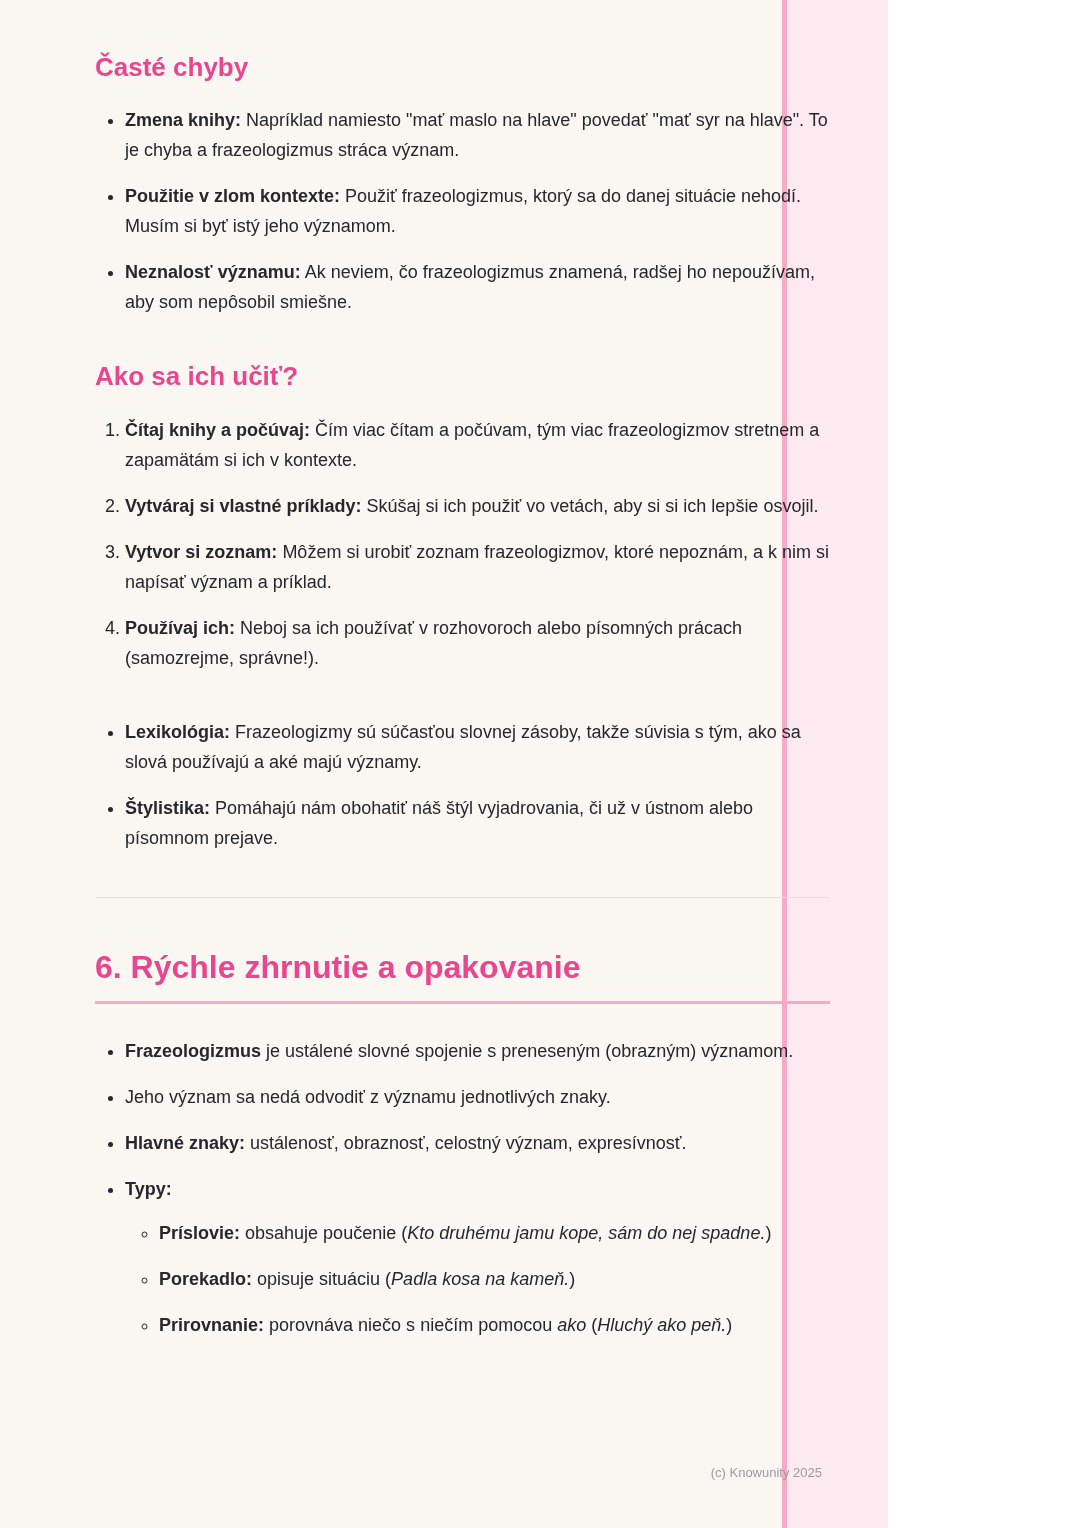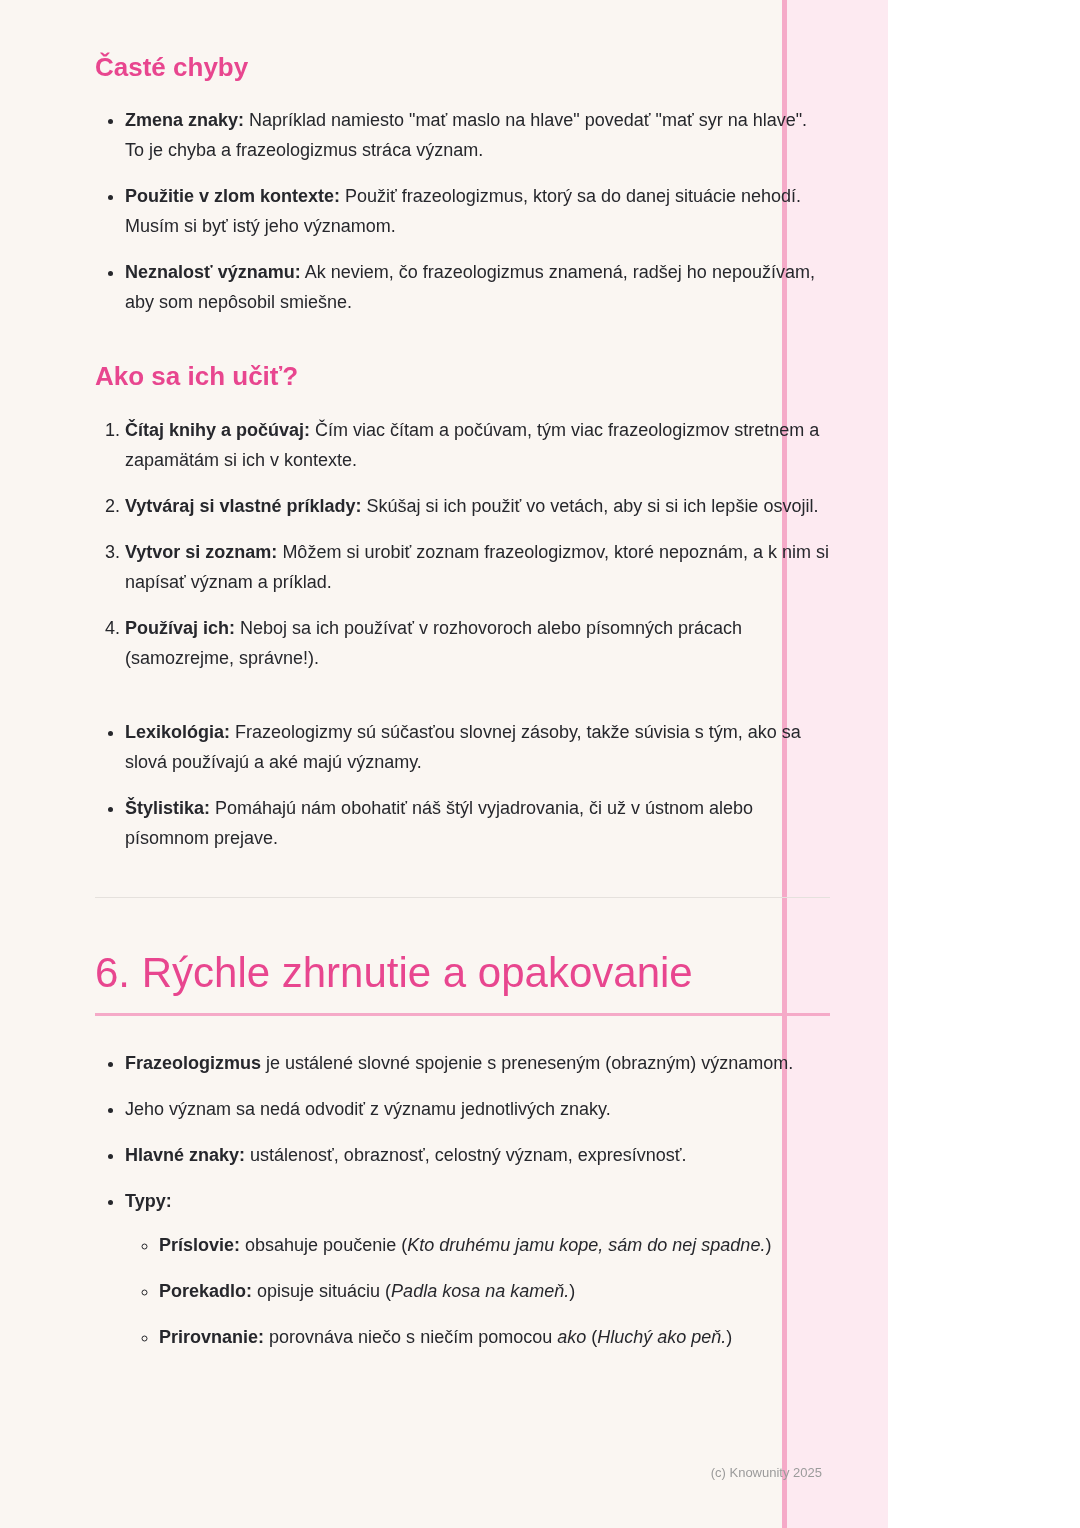--- a/index.html
+++ b/index.html
@@ -34,23 +34,23 @@
     padding: 52px 0 0 95px;
   }
   h3.sec-title {
     font-size: 26px;
     line-height: 1.2;
     font-weight: 700;
     color: var(--heading-pink, #e8468f);
     margin: 0 0 22px 0;
   }
   h2.chapter-title {
-    font-size: 42px;
+    font-size: 32px;
     line-height: 1.2;
-    font-weight: 400;
+    font-weight: 700;
     color: var(--heading-pink, #e8468f);
     padding-bottom: 14px;
     border-bottom: 3px solid var(--accent-line, #f5aac8);
     margin: 0 0 32px 0;
   }
   .list {
     margin: 0 0 44px 0;
     padding-left: 30px;
     font-size: 18px;
     line-height: 1.67;
@@ -91,21 +91,21 @@
 
 <div class="page">
   <div class="side-band"></div>
   <div class="side-line"></div>
 
   <main class="content">
 
     <section>
       <h3 class="sec-title">Časté chyby</h3>
       <ul class="list">
-          <li><span class="b">Zmena znaky:</span><span> Napríklad namiesto "mať maslo na hlave" povedať "mať syr na hlave". To je chyba a frazeologizmus stráca význam.</span></li>
+          <li><span class="b">Zmena knihy:</span><span> Napríklad namiesto "mať maslo na hlave" povedať "mať syr na hlave". To je chyba a frazeologizmus stráca význam.</span></li>
           <li><span class="b">Použitie v zlom kontexte:</span><span> Použiť frazeologizmus, ktorý sa do danej situácie nehodí. Musím si byť istý jeho významom.</span></li>
           <li><span class="b">Neznalosť významu:</span><span> Ak neviem, čo frazeologizmus znamená, radšej ho nepoužívam, aby som nepôsobil smiešne.</span></li>
         </ul>
     </section>
 
     <section>
       <h3 class="sec-title">Ako sa ich učiť?</h3>
       <ol class="list">
           <li><span class="b">Čítaj knihy a počúvaj:</span><span> Čím viac čítam a počúvam, tým viac frazeologizmov stretnem a zapamätám si ich v kontexte.</span></li>
           <li><span class="b">Vytváraj si vlastné príklady:</span><span> Skúšaj si ich použiť vo vetách, aby si si ich lepšie osvojil.</span></li>

